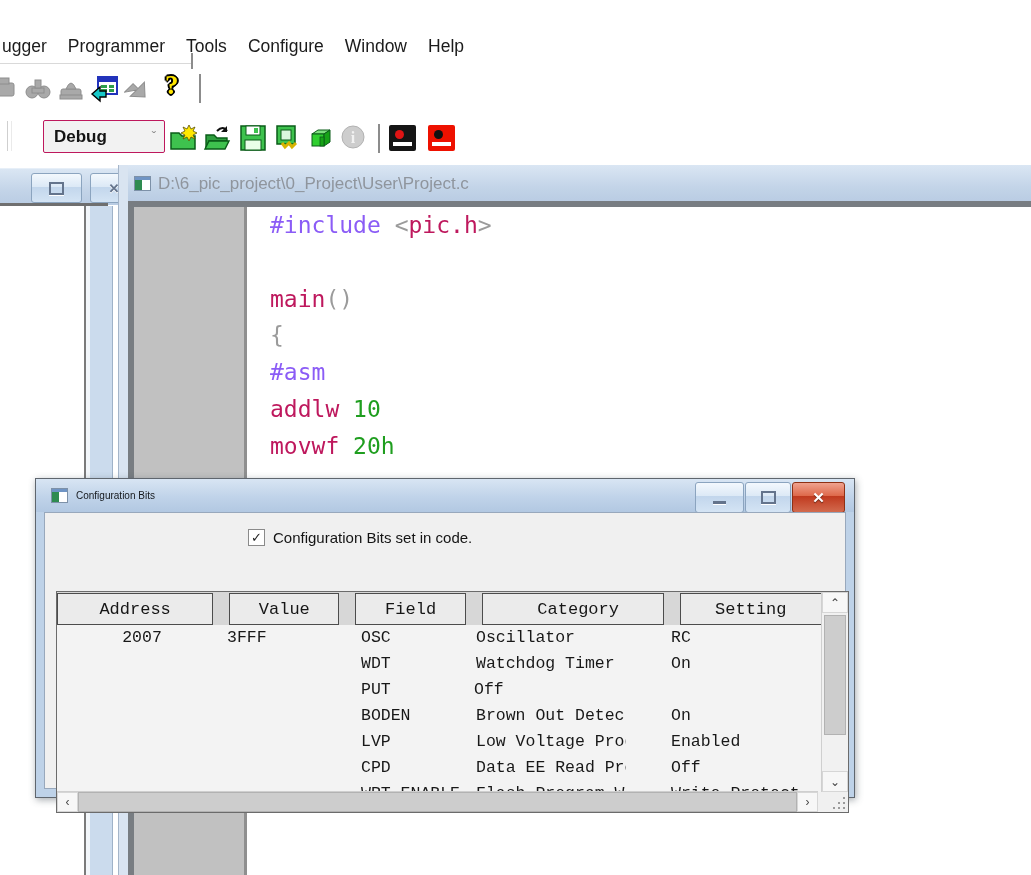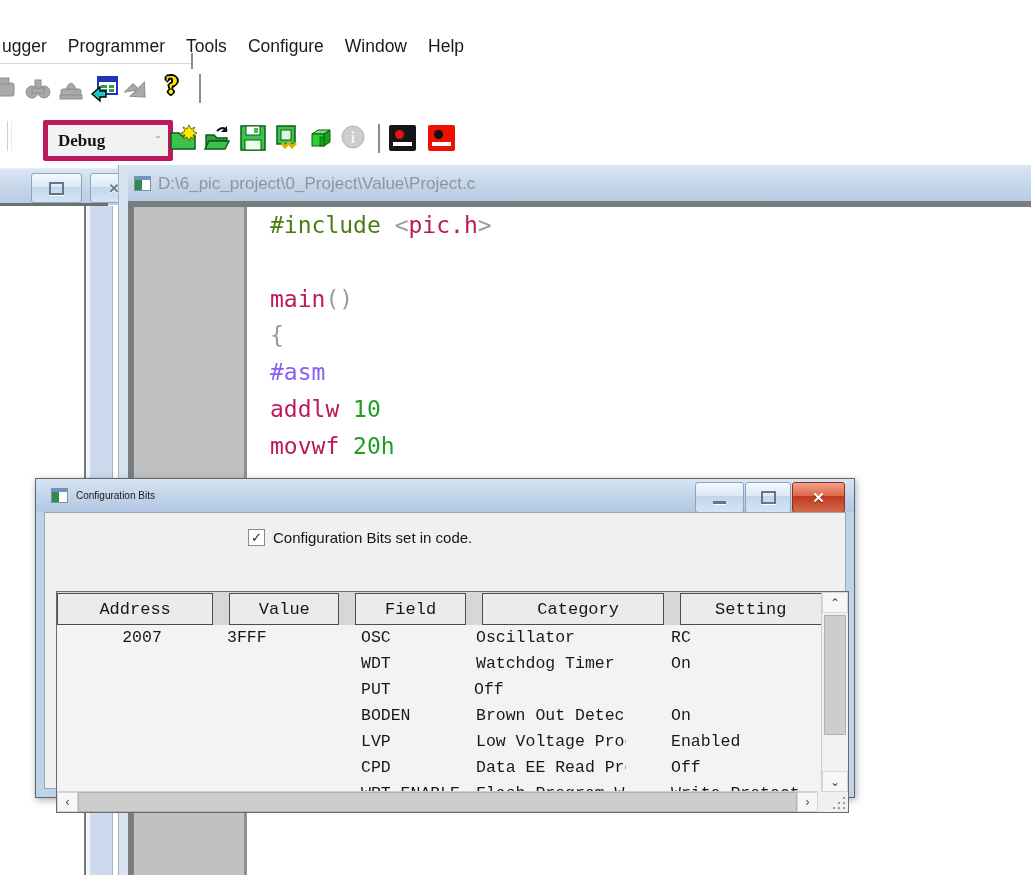--- a/index.html
+++ b/index.html
@@ -10,21 +10,21 @@
   .menubar{position:absolute;left:2px;top:30px;height:32px;display:flex;gap:21px;align-items:center;}
   .menu-item{font-size:17.5px;color:#1b1b1b;white-space:nowrap;cursor:default;}
   .menu-underline{position:absolute;left:0;top:63px;width:193px;height:1px;background:#d9d9d9;}
   .sep-v{position:absolute;width:2px;background:#8c8c8c;}
 
   
   .tbicon{position:absolute;width:28px;height:28px;}
   .help-q{font-family:"Liberation Serif",serif;font-size:27px;font-weight:bold;color:#ffe600;
           text-shadow:-2px 0 #000,2px 0 #000,0 -2px #000,0 2px #000,-1px -1px #000,1px 1px #000,1px -1px #000,-1px 1px #000;}
   .combo{position:absolute;left:43px;top:120px;width:120px;height:31px;background:#f2f2f2;
-         border:5px solid #be185d;border-radius:2px;display:flex;align-items:center;font-family:Liberation Serif, serif;}
+         border:1px solid #be185d;border-radius:2px;display:flex;align-items:center;}
   .combo-text{font-size:17px;font-weight:bold;color:#141414;padding-left:10px;flex:1;}
   .combo-chevron{color:#8a8a8a;font-size:13px;padding-right:8px;}
   .grip{position:absolute;width:3px;border-left:1px solid #cfcfcf;border-right:1px solid #eaeaea;}
 
   
   .titlebar-blue{background:linear-gradient(#dae6f3,#c3d4e8 60%,#b9cce3);}
   .cap-btn{position:absolute;border:1px solid #8ba4bf;border-radius:3px;
            background:linear-gradient(#f3f8fd,#dce9f6 45%,#c2d6ec 46%,#d4e4f4);
            display:flex;align-items:center;justify-content:center;}
   .cap-glyph{color:#64748c;font-weight:bold;font-size:13px;line-height:1;text-shadow:0 1px 0 #fff;}
@@ -44,21 +44,21 @@
   .ed-frame-left{position:absolute;left:118px;top:165px;width:10px;height:710px;background:#d9e4f1;border-left:1px solid #a5b5c9;}
   .ed-title{position:absolute;left:128px;top:165px;width:903px;height:37px;display:flex;align-items:center;}
   .ed-title-text{font-size:17px;color:#8f959d;margin-left:7px;white-space:nowrap;}
   .ed-border-top{position:absolute;left:128px;top:201px;width:903px;height:6px;background:#787d82;}
   .ed-border-left{position:absolute;left:128px;top:201px;width:6px;height:674px;background:#787d82;}
   .ed-gutter{position:absolute;left:134px;top:207px;width:110px;height:668px;background:#c1c1c1;border-right:3px solid #8f8f8f;}
   .ed-code{position:absolute;left:270px;top:207px;width:760px;height:668px;background:#ffffff;overflow:hidden;
            font-family:"DejaVu Sans Mono",monospace;font-size:23px;line-height:36.8px;}
   .ed-codebg{position:absolute;left:247px;top:207px;width:784px;height:668px;background:#ffffff;}
   .code-line{white-space:pre;}
-  .tok-b{color:#4d7c0f;} .tok-p{color:#be185d;} .tok-g{color:#9b9b9b;}
+  .tok-b{color:#8b5cf6;} .tok-p{color:#be185d;} .tok-g{color:#9b9b9b;}
   .tok-r{color:#8b5cf6;} .tok-gr{color:#1f9e1f;}
 
   
   .mini-doc{width:15px;height:13px;border:1px solid #7d91a8;background:#fff;position:relative;flex:none;}
   .mini-doc::before{content:"";position:absolute;left:0;top:0;width:7px;height:100%;background:#2e8b50;}
   .mini-doc::after{content:"";position:absolute;left:0;top:0;width:100%;height:3px;background:#6f94c4;}
 
   
   .dialog{position:absolute;left:35px;top:478px;width:818px;height:318px;background:#bed2e8;
           border:1px solid #5f666e;box-shadow:1px 2px 7px rgba(60,70,80,.45);z-index:50;}
@@ -233,21 +233,21 @@
     <div class="lw-darkline"></div>
     <div class="lw-content"></div>
     <div class="lw-lightstrip"></div>
     <div class="lw-frame"></div>
   </div>
 
   <div>
     <div class="ed-frame-left"></div>
     <div class="ed-title titlebar-blue">
       <span class="mini-doc" style="margin-left:6px;"></span>
-      <span class="ed-title-text">D:\6_pic_project\0_Project\Value\Project.c</span>
+      <span class="ed-title-text">D:\6_pic_project\0_Project\User\Project.c</span>
     </div>
     <div class="ed-border-top"></div>
     <div class="ed-border-left"></div>
     <div class="ed-gutter"></div>
     <div class="ed-codebg"></div>
     <div class="ed-code">
         <div class="code-line"><span class="tok-b">#include</span><span class="tok-p"> </span><span class="tok-g">&lt;</span><span class="tok-p">pic.h</span><span class="tok-g">&gt;</span></div>
         <div class="code-line">&nbsp;</div>
         <div class="code-line"><span class="tok-p">main</span><span class="tok-g">()</span></div>
         <div class="code-line"><span class="tok-g">{</span></div>

